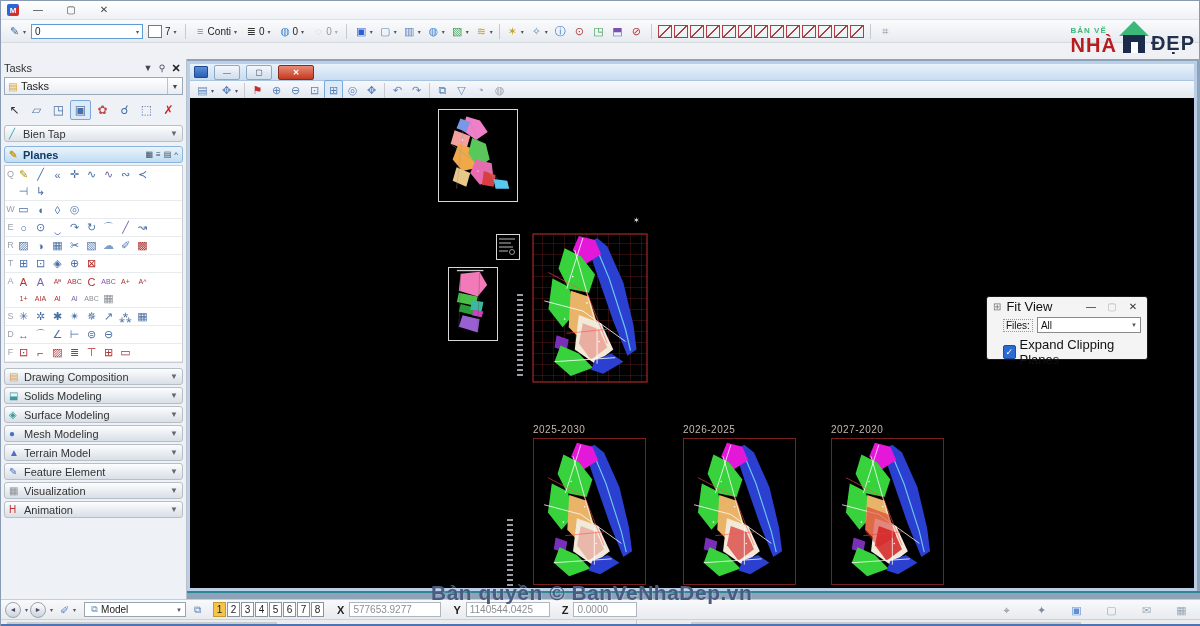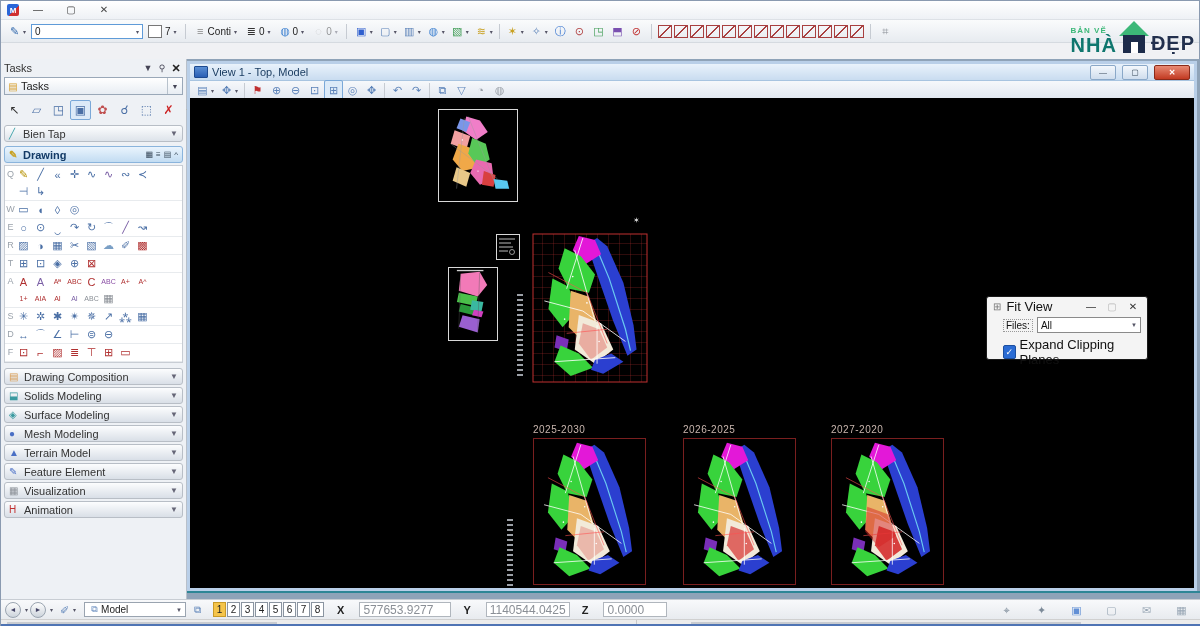--- a/index.html
+++ b/index.html
@@ -28,21 +28,21 @@
   .redbox{width:12px;height:11px;border:1px solid #a84040;margin:0 1px;background:linear-gradient(135deg,transparent 44%,#a84040 44%,#a84040 56%,transparent 56%)}
 
   
   .menubar{height:18px;display:flex;align-items:center;padding:0 6px;background:#f3f5f8;border-bottom:1px solid #cfd5db}
   .mitem{padding:0 7px;font-size:11px;color:#222;cursor:default}
 
   
   .logo{position:absolute;top:20px;right:4px;z-index:60;display:flex;align-items:flex-end;gap:1px}
   .logo-col{display:flex;flex-direction:column;align-items:flex-start;line-height:1}
   .logo-small{color:#3cb878;font-size:8px;font-weight:bold;letter-spacing:1px}
-  .logo-nha{color:#0f766e;font-size:20px;font-weight:900;letter-spacing:1px}
+  .logo-nha{color:#b91c1c;font-size:20px;font-weight:900;letter-spacing:1px}
   .house{width:32px;height:34px;position:relative}
   .roof{position:absolute;left:1px;top:0;width:0;height:0;border-left:15px solid transparent;border-right:15px solid transparent;border-bottom:15px solid #3cb878}
   .hbody{position:absolute;left:5px;top:14px;width:22px;height:18px;background:#1c2b4a}
   .hdoor{position:absolute;left:13px;top:21px;width:7px;height:11px;background:#fff}
   .logo-dep{color:#22304e;font-size:20px;font-weight:900;letter-spacing:1px;text-shadow:0 0 2px #fff}
 
   
   .main{position:absolute;left:0;top:58px;width:1200px;height:540px;display:flex}
 
   
@@ -110,21 +110,21 @@
   .chklb{font-size:13px}
 
   
   .statusbar{position:absolute;left:0;top:598px;width:1200px;height:20px;background:linear-gradient(#f8f9fb,#e8ebef);border-top:1px solid #c8cdd3;display:flex;align-items:center;padding:0 4px;gap:2px;box-sizing:border-box;z-index:40}
   .navbtn{width:14px;height:14px;border-radius:50%;background:linear-gradient(#fdfdfd,#cdd4dc);border:1px solid #9aa4b0;display:flex;align-items:center;justify-content:center;font-size:7px;color:#446}
   .model-combo{width:102px;height:15px;border:1px solid #9aa4b0;margin-left:3px}
   .vnumwrap{display:flex;margin-left:4px}
   .vnum{width:11px;height:13px;border:1px solid #8a94a0;background:#fff;display:flex;align-items:center;justify-content:center;font-size:10px;color:#222;margin-right:1px}
   .vnum.active{background:#f5c44a;border-color:#c89a28}
   .coord-label{font-weight:bold;font-size:11px;color:#222;margin-left:10px}
-  .coord-field{height:13px;background:#fff;border:1px solid #b0b6bd;color:#8a8f96;font-size:12px;padding:0 3px;display:flex;align-items:center;margin-left:13px}
+  .coord-field{height:13px;background:#fff;border:1px solid #b0b6bd;color:#8a8f96;font-size:10px;padding:0 3px;display:flex;align-items:center;margin-left:3px}
   .sright{margin-left:auto;display:flex;gap:16px;opacity:.85;padding-right:6px}
   .sright span{font-size:10px}
 
   
   .row2{position:absolute;left:0;top:618px;width:1200px;height:8px;background:#ececec;border-top:1px solid #d0d0d0;z-index:40}
   .smudge{position:absolute;top:2px;height:4px;background:#b9bdc4;opacity:.7}
   .row2 .vdiv{position:absolute;left:635px;top:0;width:1px;height:8px;background:#c8c8c8}
   .bstrip{position:absolute;left:0;top:623px;width:1200px;height:3px;background:#4f74b4;z-index:41}
 
   .wm-bottom{position:absolute;left:430px;top:580px;font-size:21px;font-weight:bold;color:#4a5a80;letter-spacing:.5px;z-index:70;text-shadow:1px 1px 0 rgba(255,255,255,.2)}
@@ -355,21 +355,21 @@
             <span class="g" style="color: rgb(184, 150, 10);">✦</span>
           </span>
         </div>
       <div class="section-hdr">
         <span class="sic" style="color:#3aa0a8">╱</span>
         <span>Bien Tap</span>
         <span class="chev">▼</span>
       </div>
       <div class="section-hdr drawing-hdr">
         <span class="sic" style="color:#c8a020">✎</span>
-        <span>Drawing</span>
+        <span>Planes</span>
         <span class="mini">
           <span>▦</span>
           <span>≡</span>
           <span>▤</span>
           <span>^</span>
         </span>
       </div>
       <div id="tool-grid">
           <div class="tool-row">
             <span class="rkey">Q</span>
@@ -550,21 +550,20 @@
             <span class="glb">Animation</span>
             <span class="gch">▼</span>
           </div>
         </div>
     </div>
 
     <div class="workarea">
       <div class="viewwin">
         <div class="view-titlebar">
           <span class="vic"></span>
-          <span class="vtt">View 1 - Top, Model</span>
           <span class="aerobtn">—</span>
           <span class="aerobtn">▢</span>
           <span class="aerobtn close">✕</span>
         </div>
         <div class="view-toolbar">
             <span class="tbtn">
               <span class="g" style="color: rgb(91, 130, 184);">▤</span>
               <span class="dd">▾</span>
             </span>
             <span class="tbtn">
@@ -756,13 +755,14 @@
       </span>
   </div>
 
   <div class="row2">
     <span class="smudge" style="left:6px;width:270px"></span>
     <span class="smudge" style="left:690px;width:390px"></span>
     <span class="vdiv"></span>
   </div>
   <div class="bstrip"></div>
 
+  <span class="wm-bottom">Bản quyền © BanVeNhaDep.vn</span>
 </div>
 
 </body></html>

